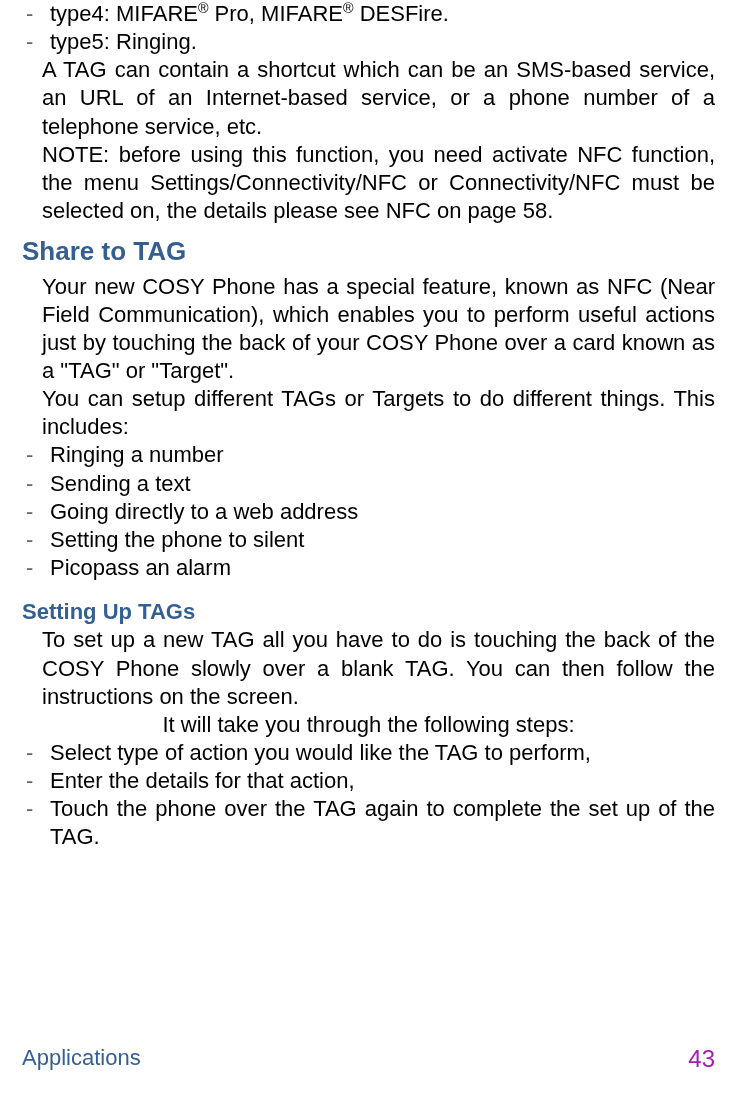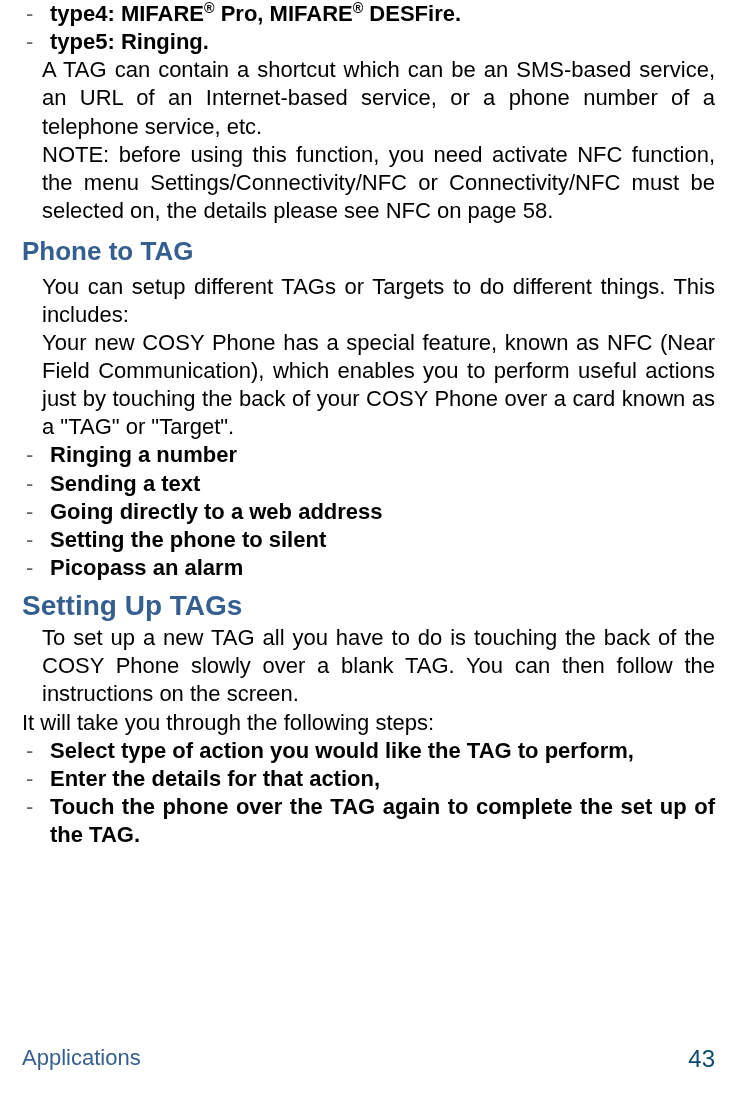--- a/index.html
+++ b/index.html
@@ -21,49 +21,49 @@
   .bullet-dash {
     width: 24px;
     flex-shrink: 0;
     color: #666;
   }
   .para {
     text-align: justify;
     margin-left: 20px;
   }
   .para-left {
-    text-align: left;
+    text-align: center;
   }
   .heading {
     font-weight: bold;
     color: #365f91;
     font-size: 26px;
     margin-top: 10px;
     margin-bottom: 4px;
   }
   .subheading {
     font-weight: bold;
     color: #365f91;
-    font-size: 28px;
-    margin-top: 6px;
+    font-size: 22px;
+    margin-top: 16px;
   }
   sup { font-size: 0.65em; vertical-align: super; line-height: 0; }
   b { font-weight: normal; }
   .footer {
     position: absolute;
     bottom: 18px;
     left: 22px;
     right: 22px;
     display: flex;
     justify-content: space-between;
     font-size: 22px;
   }
   .footer-left { color: #365f91; }
-  .footer-right { color: #0c4a6e; font-size: 24px; }
-  .bullet-content { flex: 1; text-align: justify; font-weight: bold; }
+  .footer-right { color: #a21caf; font-size: 24px; }
+  .bullet-content { flex: 1; text-align: justify; }
   .content { padding-top: 0; }
 </style>
 </head>
 <body>
 
 <div class="content">
 
   <div class="bullet-item">
     <span class="bullet-dash">-</span>
     <span class="bullet-content"><span>type4: MIFARE</span><sup>®</sup><span> Pro, MIFARE</span><sup>®</sup><span> DESFire.</span></span>
@@ -71,24 +71,24 @@
 
   <div class="bullet-item">
     <span class="bullet-dash">-</span>
     <span class="bullet-content">type5: Ringing.</span>
   </div>
 
   <div class="para">A TAG can contain a shortcut which can be an SMS-based service, an URL of an Internet-based service, or a phone number of a telephone service, etc.</div>
 
   <div class="para"><b>NOTE:</b><span> before using this function, you need activate NFC function, the menu </span><b>Settings/Connectivity/NFC</b><span> or </span><b>Connectivity/NFC</b><span>  must be selected on, the details please see </span><b>NFC</b><span> on page 58.</span></div>
 
-  <div class="heading">Phone to TAG</div>
+  <div class="heading">Share to TAG</div>
 
+  <div class="para">Your new COSY Phone has a special feature, known as NFC (Near Field Communication), which enables you to perform useful actions just by touching the back of your COSY Phone over a card known as a "TAG" or "Target".</div>
   <div class="para">You can setup different TAGs or Targets to do different things. This includes:</div>
-  <div class="para">Your new COSY Phone has a special feature, known as NFC (Near Field Communication), which enables you to perform useful actions just by touching the back of your COSY Phone over a card known as a "TAG" or "Target".</div>
 
   <div class="bullet-item">
     <span class="bullet-dash">-</span>
     <span class="bullet-content para-left">Ringing a number</span>
   </div>
   <div class="bullet-item">
     <span class="bullet-dash">-</span>
     <span class="bullet-content para-left">Sending a text</span>
   </div>
   <div class="bullet-item">

